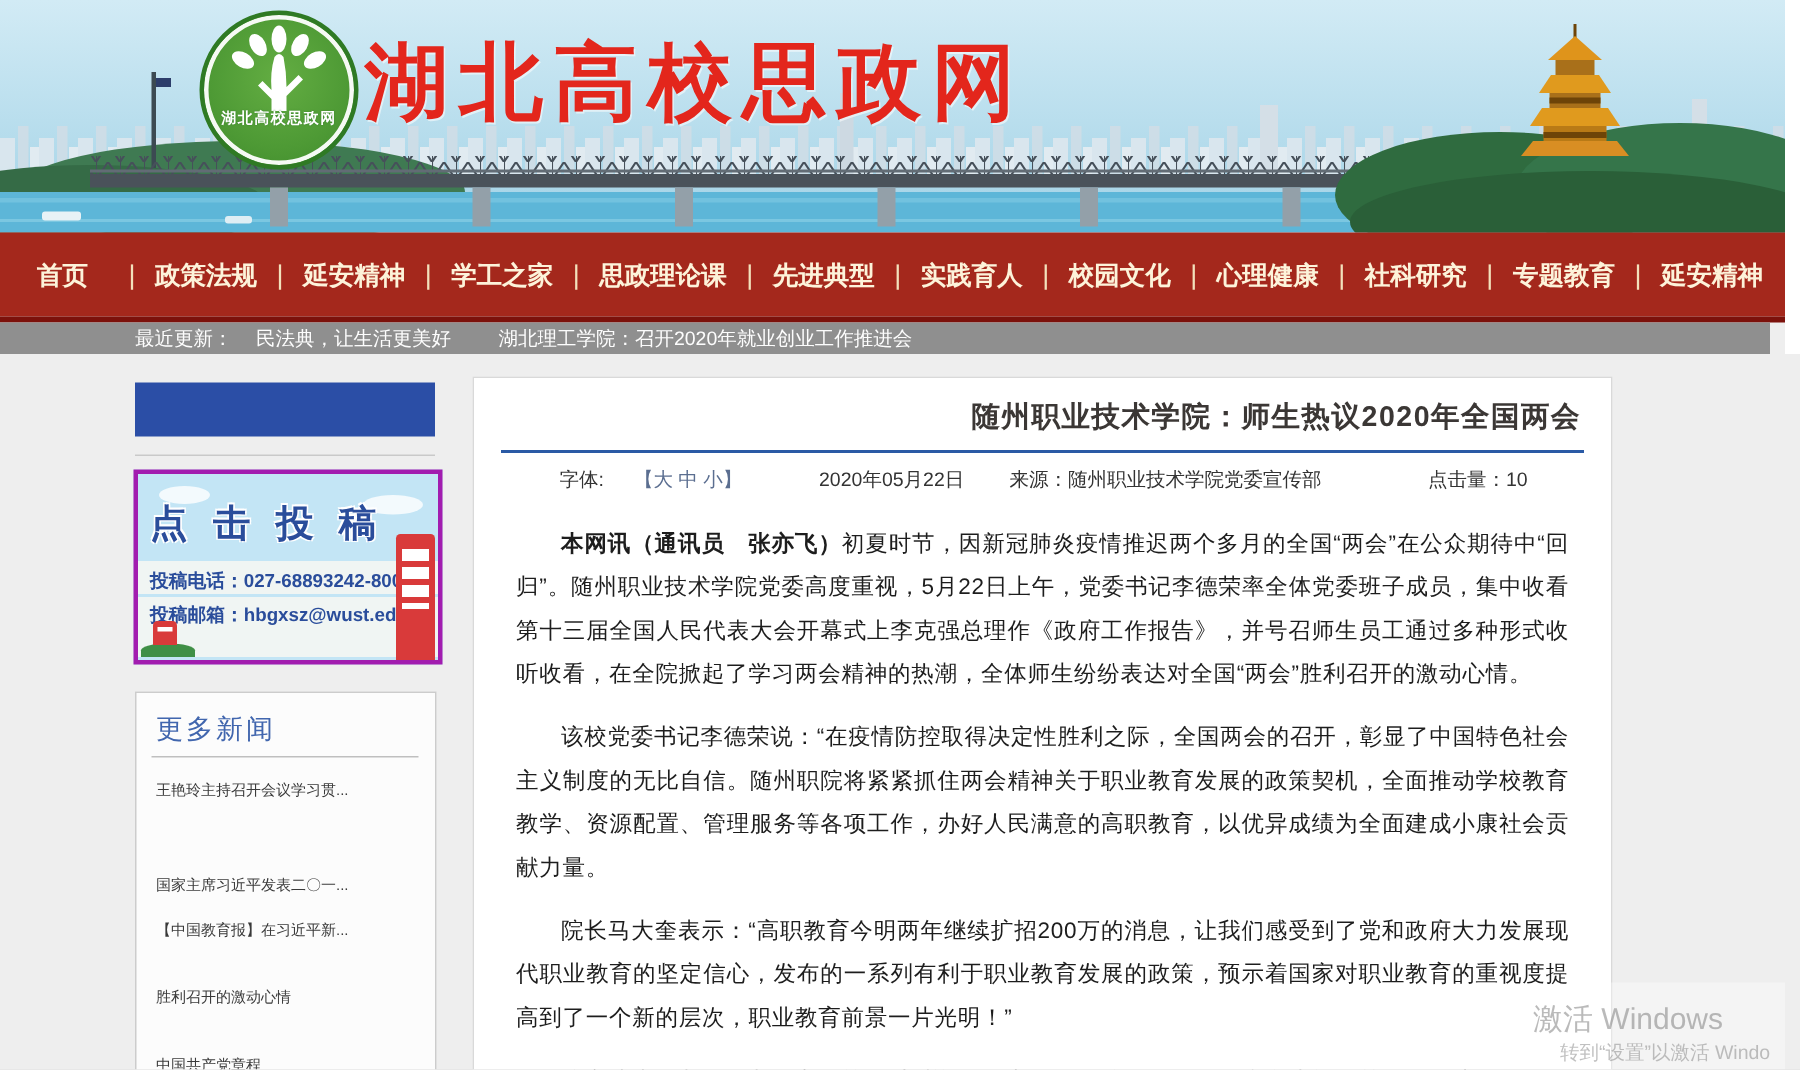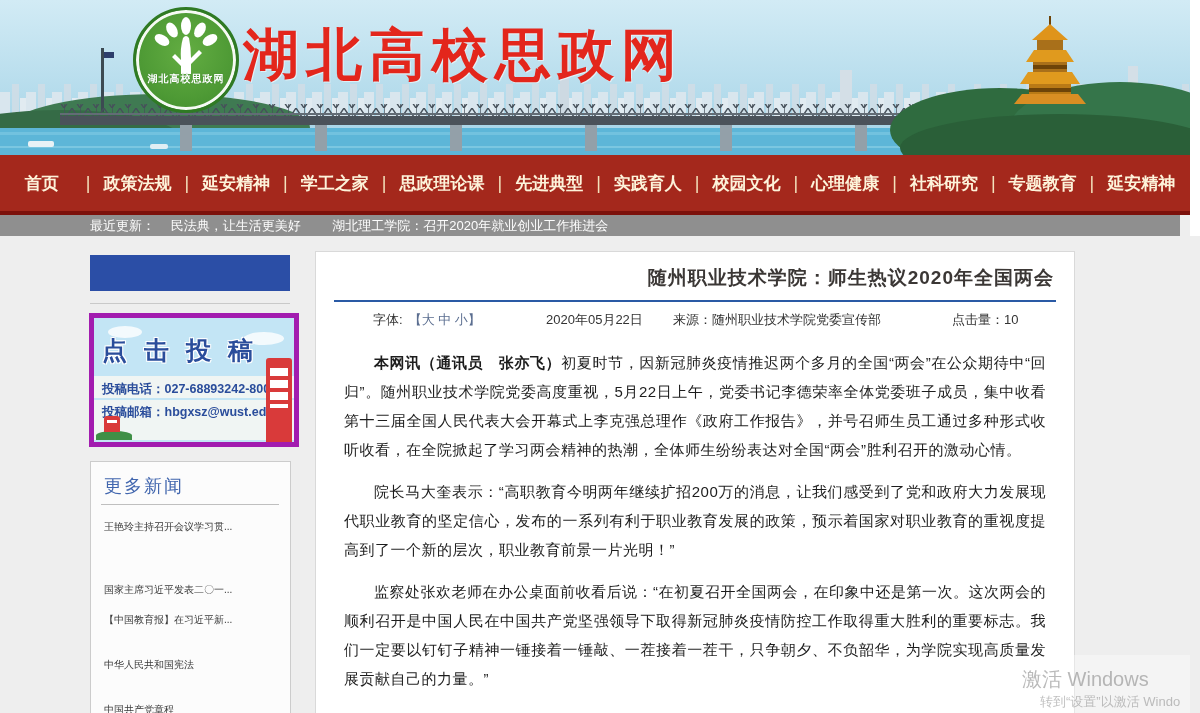--- a/index.html
+++ b/index.html
@@ -33,21 +33,21 @@
     color:#fdfdfd;font-size:13px;line-height:21px;}
   .ticker-scroll{position:absolute;left:90px;top:0;width:545px;height:21px;overflow:hidden;white-space:nowrap;}
   .ticker-label{margin-right:12px;}
   .ticker-item{color:#fdfdfd;text-decoration:none;margin-right:28px;}
   .welcome{position:absolute;right:66px;top:0;}
 
   
   .blue-box{position:absolute;left:90px;top:255px;width:200px;height:36px;background:#2b4ea6;}
   .side-divider{position:absolute;left:90px;top:303px;width:200px;height:1px;background:#c9c9c9;}
   .submit-banner{position:absolute;left:89px;top:313px;width:200px;height:124px;background:#c3e5f5;
-    border:5px solid #a21caf;overflow:hidden;cursor:pointer;}
+    border:3px solid #a21caf;overflow:hidden;cursor:pointer;}
   .cloud{position:absolute;background:#f3fafd;border-radius:50%;}
   .submit-band{position:absolute;left:0;width:200px;background:rgba(255,250,242,.75);}
   .submit-title{position:absolute;left:0;top:16px;width:172px;text-align:center;color:#2a4d9b;
     font-size:25px;font-weight:bold;letter-spacing:5px;
     text-shadow:-1px -1px 0 #fff,1px -1px 0 #fff,-1px 1px 0 #fff,1px 1px 0 #fff;}
   .submit-line{position:absolute;left:8px;color:#2a4d9b;font-size:12.5px;font-weight:bold;white-space:nowrap;}
   .phone-line{top:63px;}
   .email-line{top:86px;}
   .booth{position:absolute;right:2px;top:40px;width:26px;height:84px;background:#d93a3a;border-radius:3px 3px 0 0;}
   .booth:before{content:"";position:absolute;left:4px;top:10px;width:18px;height:40px;
@@ -60,21 +60,21 @@
   .news-title{position:absolute;left:13px;top:12px;color:#4166ae;font-size:18px;letter-spacing:2px;}
   .news-divider{position:absolute;left:10px;top:42px;width:178px;height:1px;background:#bfbfbf;}
   .news-item{position:absolute;left:13px;color:#3a3a3a;font-size:10px;text-decoration:none;white-space:nowrap;display:block;}
 
   
   .article-panel{position:absolute;left:315px;top:251px;width:758px;height:470px;background:#ffffff;border:1px solid #d9d9d9;}
   .article-title{margin:13px 20px 0;text-align:right;font-size:19px;font-weight:bold;color:#3b3735;letter-spacing:1px;}
   .title-rule{margin:9px 18px 0;height:2px;background:#2a5aa5;}
   .article-meta{position:relative;height:30px;font-size:13px;color:#333;}
   .meta-font{position:absolute;left:57px;top:9px;}
-  .font-sizes{color:#5b6e90;margin-left:6px;cursor:pointer;}
+  .font-sizes{color:#5b6e90;margin-left:20px;cursor:pointer;}
   .meta-date{position:absolute;left:230px;top:9px;}
   .meta-source{position:absolute;left:357px;top:9px;}
   .meta-views{position:absolute;left:636px;top:9px;}
   .article-body{padding:3px 28px 0;}
   .article-body p{margin:13px 0;font-size:15px;line-height:29px;color:#1d1d1d;text-indent:2em;
     text-align:justify;letter-spacing:.5px;}
   .article-body b{font-weight:bold;}
 
   
   .wm-block{position:absolute;left:1073px;top:655px;width:117px;height:58px;background:rgba(255,255,255,.35);}
@@ -218,35 +218,36 @@
     <div class="mound"></div>
     <div class="mailbox"></div>
   </div>
 
   <div class="news-box">
     <div class="news-title">更多新闻</div>
     <div class="news-divider"></div>
     <a class="news-item" style="top:58px;" href="#">王艳玲主持召开会议学习贯...</a>
     <a class="news-item" style="top:104px;margin-top:17px;" href="#">国家主席习近平发表二〇一...</a>
     <a class="news-item" style="top:151px;" href="#">【中国教育报】在习近平新...</a>
-    <a class="news-item" style="top:196px;" href="#">中华人民共和国宪法</a>
+    <a class="news-item" style="top:196px;" href="#">胜利召开的激动心情</a>
     <a class="news-item" style="top:241px;" href="#">中国共产党章程</a>
   </div>
 
   <main class="article-panel">
     <h1 class="article-title">随州职业技术学院：师生热议2020年全国两会</h1>
     <div class="title-rule"></div>
     <div class="article-meta">
       <span class="meta-font"><span>字体:</span><span class="font-sizes">【大 中 小】</span></span>
       <span class="meta-date">2020年05月22日</span>
       <span class="meta-source"><span>来源：</span><span>随州职业技术学院党委宣传部</span></span>
       <span class="meta-views"><span>点击量：</span><span>10</span></span>
     </div>
     <div class="article-body">
       <p><b>本网讯（通讯员　张亦飞）</b><span>初夏时节，因新冠肺炎疫情推迟两个多月的全国“两会”在公众期待中“回归”。随州职业技术学院党委高度重视，5月22日上午，党委书记李德荣率全体党委班子成员，集中收看第十三届全国人民代表大会开幕式上李克强总理作《政府工作报告》，并号召师生员工通过多种形式收听收看，在全院掀起了学习两会精神的热潮，全体师生纷纷表达对全国“两会”胜利召开的激动心情。</span></p>
+      <p>该校党委书记李德荣说：“在疫情防控取得决定性胜利之际，全国两会的召开，彰显了中国特色社会主义制度的无比自信。随州职院将紧紧抓住两会精神关于职业教育发展的政策契机，全面推动学校教育教学、资源配置、管理服务等各项工作，办好人民满意的高职教育，以优异成绩为全面建成小康社会贡献力量。</p>
       <p>院长马大奎表示：“高职教育今明两年继续扩招200万的消息，让我们感受到了党和政府大力发展现代职业教育的坚定信心，发布的一系列有利于职业教育发展的政策，预示着国家对职业教育的重视度提高到了一个新的层次，职业教育前景一片光明！”</p>
       <p>监察处张欢老师在办公桌面前收看后说：“在初夏召开全国两会，在印象中还是第一次。这次两会的顺利召开是中国人民在中国共产党坚强领导下取得新冠肺炎疫情防控工作取得重大胜利的重要标志。我们一定要以钉钉子精神一锤接着一锤敲、一茬接着一茬干，只争朝夕、不负韶华，为学院实现高质量发展贡献自己的力量。”</p>
 
     </div>
   </main>
 
   <div class="wm-block"></div>
   <div class="wm1">激活 Windows</div>
   <div class="wm2">转到“设置”以激活 Windo</div>
 

